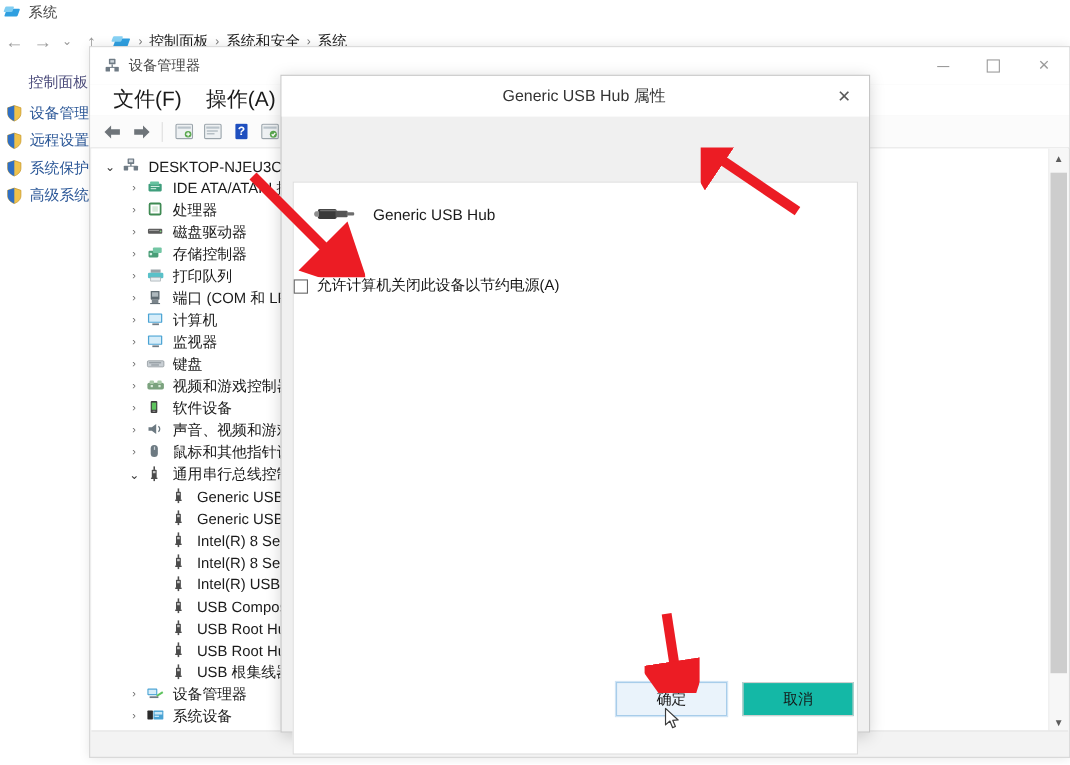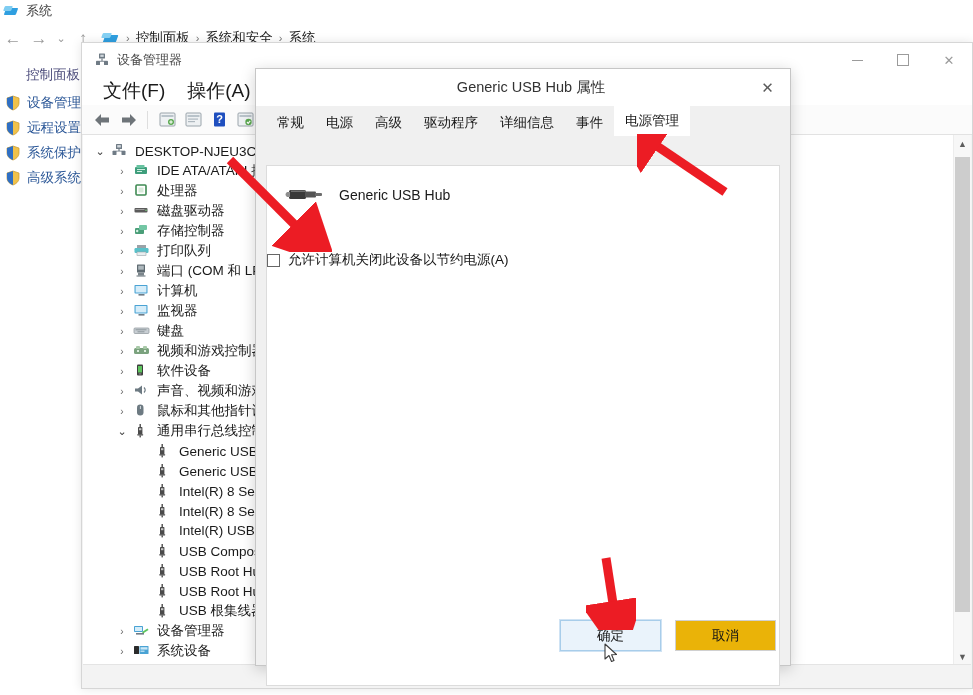--- a/index.html
+++ b/index.html
@@ -85,21 +85,21 @@
   .cbrow{display:flex;align-items:center;gap:8px;font-size:13.5px;}
   #cb1row{margin-top:42px;}
   #cb2row{margin-top:9px;}
   .cbox{width:13px;height:13px;border:1px solid #666;background:#fff;box-sizing:border-box;flex:0 0 auto;}
   .cbox.dis{border-color:#bdbdbd;background:#fbfbfb;}
   .cblabel{color:#151515;}
   .cblabel.dis{color:#9a9a9a;}
   #dlg-btns{position:absolute;right:14px;bottom:14px;display:flex;gap:14px;}
   .dbtn{width:101px;height:31px;display:flex;align-items:center;justify-content:center;font-size:13.5px;color:#151515;box-sizing:border-box;}
   #btn-ok{background:#eaf3fb;border:1px solid #a8cdea;outline:1px solid #cfe3f4;}
-  #btn-cancel{background:#eab308;border:1px solid #d0d0d0;}
+  #btn-cancel{background:#14b8a6;border:1px solid #d0d0d0;}
 
   
   .anno{position:absolute;pointer-events:none;}
   #cursor{position:absolute;left:604px;top:643px;width:16px;height:22px;}
 </style>
 </head>
 <body>
 
 <div id="syswin">
 
@@ -524,29 +524,20 @@
   <div id="dm-status"></div>
 </div>
 
 <div id="dlg">
 
   <div id="dlg-title">
     <span id="dlg-title-text">Generic USB Hub 属性</span>
     <span id="dlg-close">✕</span>
   </div>
 
-  <div id="dlg-tabs">
-      <div class="tab">常规</div>
-      <div class="tab">电源</div>
-      <div class="tab">高级</div>
-      <div class="tab">驱动程序</div>
-      <div class="tab">详细信息</div>
-      <div class="tab">事件</div>
-      <div class="tab active">电源管理</div>
-    </div>
 
   <div id="dlg-pane">
 
     <div id="dev-row">
       <span>
         <svg width="40" height="26" viewBox="0 0 40 26">
           <rect x="4" y="10" width="17" height="9" rx="1.6" fill="#3a3a3a"></rect>
           <rect x="20" y="11.5" width="11" height="6" rx="1" fill="#555"></rect>
           <path d="M2 12 C0 13.5 0 15.5 2 17 L5 17 L5 12 Z" fill="#8e8e8e"></path>
           <rect x="30" y="13" width="7" height="3" rx="1" fill="#6d6d6d"></rect>

